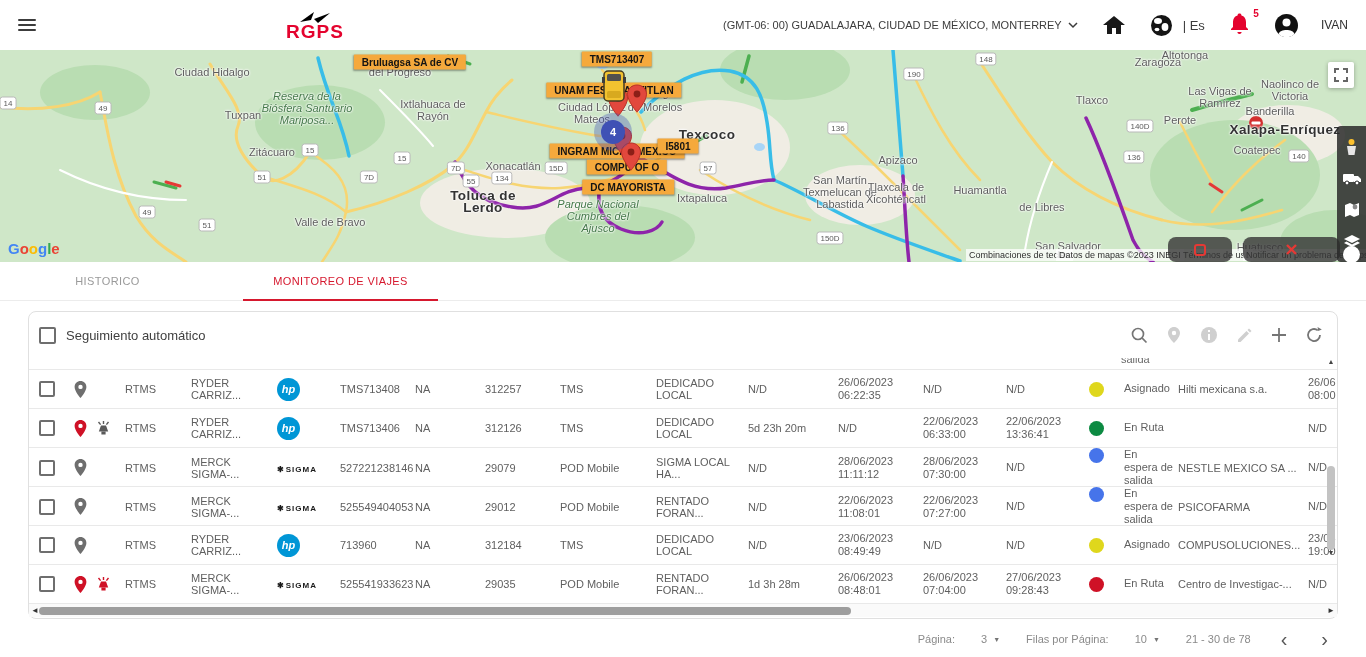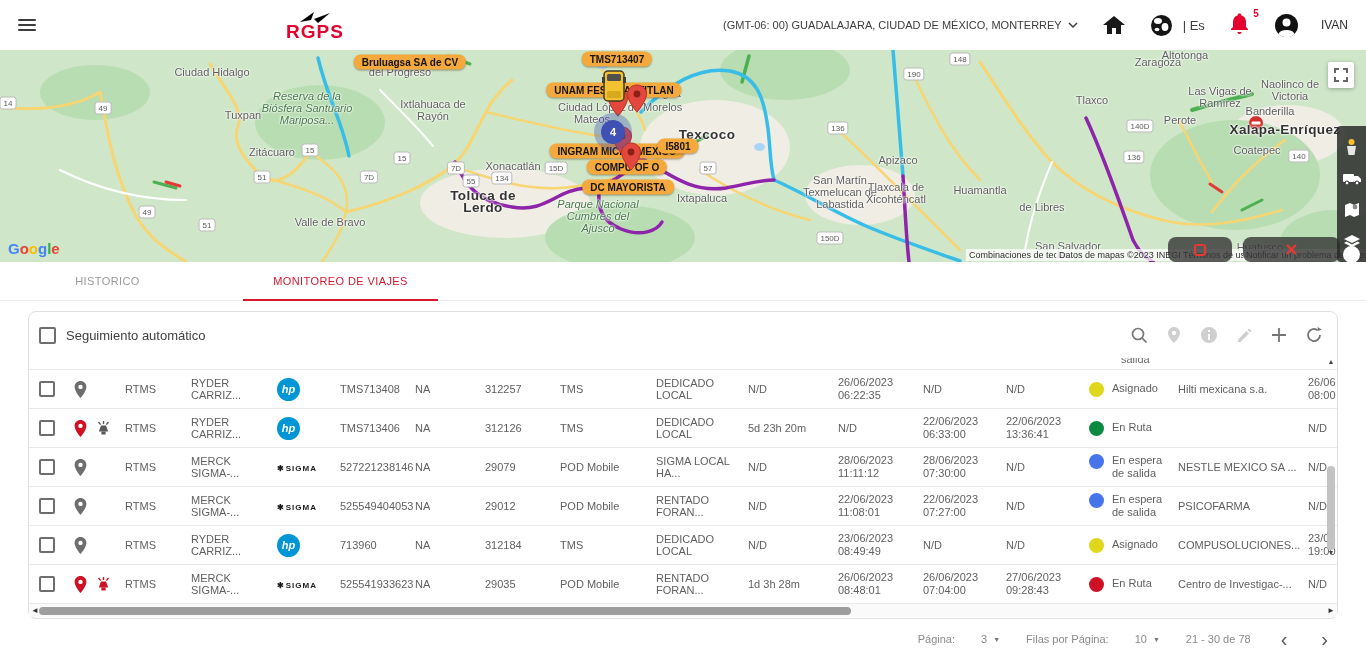--- a/index.html
+++ b/index.html
@@ -31,21 +31,21 @@
   .patch.water { background:#a8d5f7; }
   .routes { position:absolute; left:0; top:0; }
   .map-place { position:absolute; transform:translate(-50%,-50%); font-size:11px; color:#5d5d5d; line-height:12px; white-space:nowrap; text-align:center;
     text-shadow:0 0 2px #fff,0 0 2px #fff,0 0 3px #fff; }
   .map-place.wrap { white-space:normal; width:80px; }
   .map-place.city { font-size:13.5px; color:#333; font-weight:bold; letter-spacing:.4px; }
   .map-place.park { color:#45794a; font-style:italic; white-space:normal; width:96px; }
   .map-shield { position:absolute; transform:translate(-50%,-50%); background:#fff; border:1px solid #b9b9b9; border-radius:3px;
     font-size:8px; color:#5a5a5a; padding:0 3px; line-height:11px; }
   .map-olabel { position:absolute; transform:translate(-50%,-50%); background:#f5a93c; color:#141414; font-weight:bold; font-size:10px;
-    padding:2px 8px; white-space:nowrap; border-radius:7px; box-shadow:0 1px 2px rgba(0,0,0,.35); z-index:4; cursor:pointer; }
+    padding:2px 8px; white-space:nowrap; border-radius:1px; box-shadow:0 1px 2px rgba(0,0,0,.35); z-index:4; cursor:pointer; }
   .map-pin { position:absolute; transform:translate(-50%,-100%); z-index:5; cursor:pointer; }
   .cluster { position:absolute; transform:translate(-50%,-50%); width:24px; height:24px; border-radius:50%; background:#3f51b5;
     box-shadow:0 0 0 7px rgba(63,81,181,.35); color:#fff; font-size:11px; font-weight:bold; display:flex; align-items:center; justify-content:center; z-index:6; cursor:pointer; }
   .truck { position:absolute; transform:translate(-50%,-50%); z-index:6; cursor:pointer; }
   .map-type { position:absolute; left:10px; top:10px; background:#fff; box-shadow:0 1px 4px rgba(0,0,0,.3); display:flex; height:28px; z-index:8; }
   .map-type div { padding:6px 14px; font-size:12.5px; cursor:pointer; }
   .map-type .on { font-weight:bold; color:#000; }
   .map-type .off { color:#5a5a5a; border-left:1px solid #e8e8e8; }
   .fullscreen-btn { position:absolute; right:12px; top:12px; width:26px; height:26px; background:#fff; border-radius:2px;
     box-shadow:0 1px 4px rgba(0,0,0,.3); display:flex; align-items:center; justify-content:center; z-index:8; cursor:pointer; }
@@ -75,21 +75,21 @@
   .partial-row { height:12px; overflow:hidden; position:relative; border-bottom:1px solid #e9e9e9; }
   .partial-row span { position:absolute; left:1092px; top:-5px; font-size:11px; color:#6b6b6b; }
   .trow { display:grid; grid-template-columns:34px 52px 66px 86px 63px 75px 70px 75px 96px 92px 90px 85px 83px 83px 89px 130px 30px;
     align-items:center; height:39px; border-bottom:1px solid #e9e9e9; padding-left:10px; font-size:11px; color:#5f5f5f; overflow:hidden; }
   .trow .icons { display:flex; align-items:center; gap:8px; }
   .cell-wrap { line-height:13px; padding-right:6px; }
   .hp-logo { width:23px; height:23px; border-radius:50%; background:#0096d6; color:#fff; display:inline-flex; align-items:center; justify-content:center;
     font-style:italic; font-weight:bold; font-size:11px; }
   .sigma-logo { font-size:8px; font-weight:bold; color:#1a1a1a; letter-spacing:1px; white-space:nowrap; }
   .sigma-mark { font-size:8px; margin-right:1px; }
-  .status-cell { display:flex; align-items:flex-start; gap:8px; line-height:13px; padding-right:4px; }
+  .status-cell { display:flex; align-items:flex-start; gap:20px; line-height:13px; padding-right:4px; }
   .status-dot { width:15px; height:15px; border-radius:50%; flex:none; margin-top:0; }
   .vscroll { position:absolute; right:1px; top:46px; bottom:62px; width:10px; }
   .vscroll .arr { position:absolute; left:0; width:10px; font-size:7px; color:#444; text-align:center; cursor:pointer; }
   .vscroll .thumb { position:absolute; left:1px; width:8px; background:#c3c3c3; border-radius:4px; cursor:pointer; }
   .hscroll { position:absolute; left:0; right:0; bottom:1px; height:13px; background:#fafafa; display:flex; align-items:center; }
   .hscroll .thumb { position:absolute; left:10px; width:812px; height:8px; background:#9e9e9e; border-radius:4px; cursor:pointer; }
   .hscroll .arr { position:absolute; font-size:8px; color:#333; cursor:pointer; }
 
   
   .pagination { height:40px; display:flex; align-items:center; justify-content:flex-end; gap:26px; padding-right:34px;
@@ -216,21 +216,21 @@
       <div class="map-shield" style="left: 369px; top: 127px;">7D</div>
       <div class="map-shield" style="left: 402px; top: 108px;">15</div>
       <div class="map-shield" style="left: 456px; top: 118px;">7D</div>
       <div class="map-shield" style="left: 471px; top: 131px;">55</div>
       <div class="map-shield" style="left: 502px; top: 128px;">134</div>
       <div class="map-shield" style="left: 556px; top: 118px;">15D</div>
       <div class="map-shield" style="left: 708px; top: 118px;">57</div>
       <div class="map-shield" style="left: 838px; top: 78px;">136</div>
       <div class="map-shield" style="left: 830px; top: 188px;">150D</div>
       <div class="map-shield" style="left: 914px; top: 24px;">190</div>
-      <div class="map-shield" style="left: 960px; top: 9px;">148</div>
+      <div class="map-shield" style="left: 986px; top: 9px;">148</div>
       <div class="map-shield" style="left: 1140px; top: 76px;">140D</div>
       <div class="map-shield" style="left: 1134px; top: 107px;">136</div>
       <div class="map-shield" style="left: 1299px; top: 106px;">140</div>
     </div>
   <div>
       <div class="map-place wrap" style="left: 212px; top: 22px;">Ciudad Hidalgo</div>
       <div class="map-place" style="left: 243px; top: 65px;">Tuxpan</div>
       <div class="map-place park" style="left: 307px; top: 58px;">Reserva de la Biósfera Santuario Mariposa...</div>
       <div class="map-place" style="left: 272px; top: 102px;">Zitácuaro</div>
       <div class="map-place" style="left: 330px; top: 172px;">Valle de Bravo</div>

